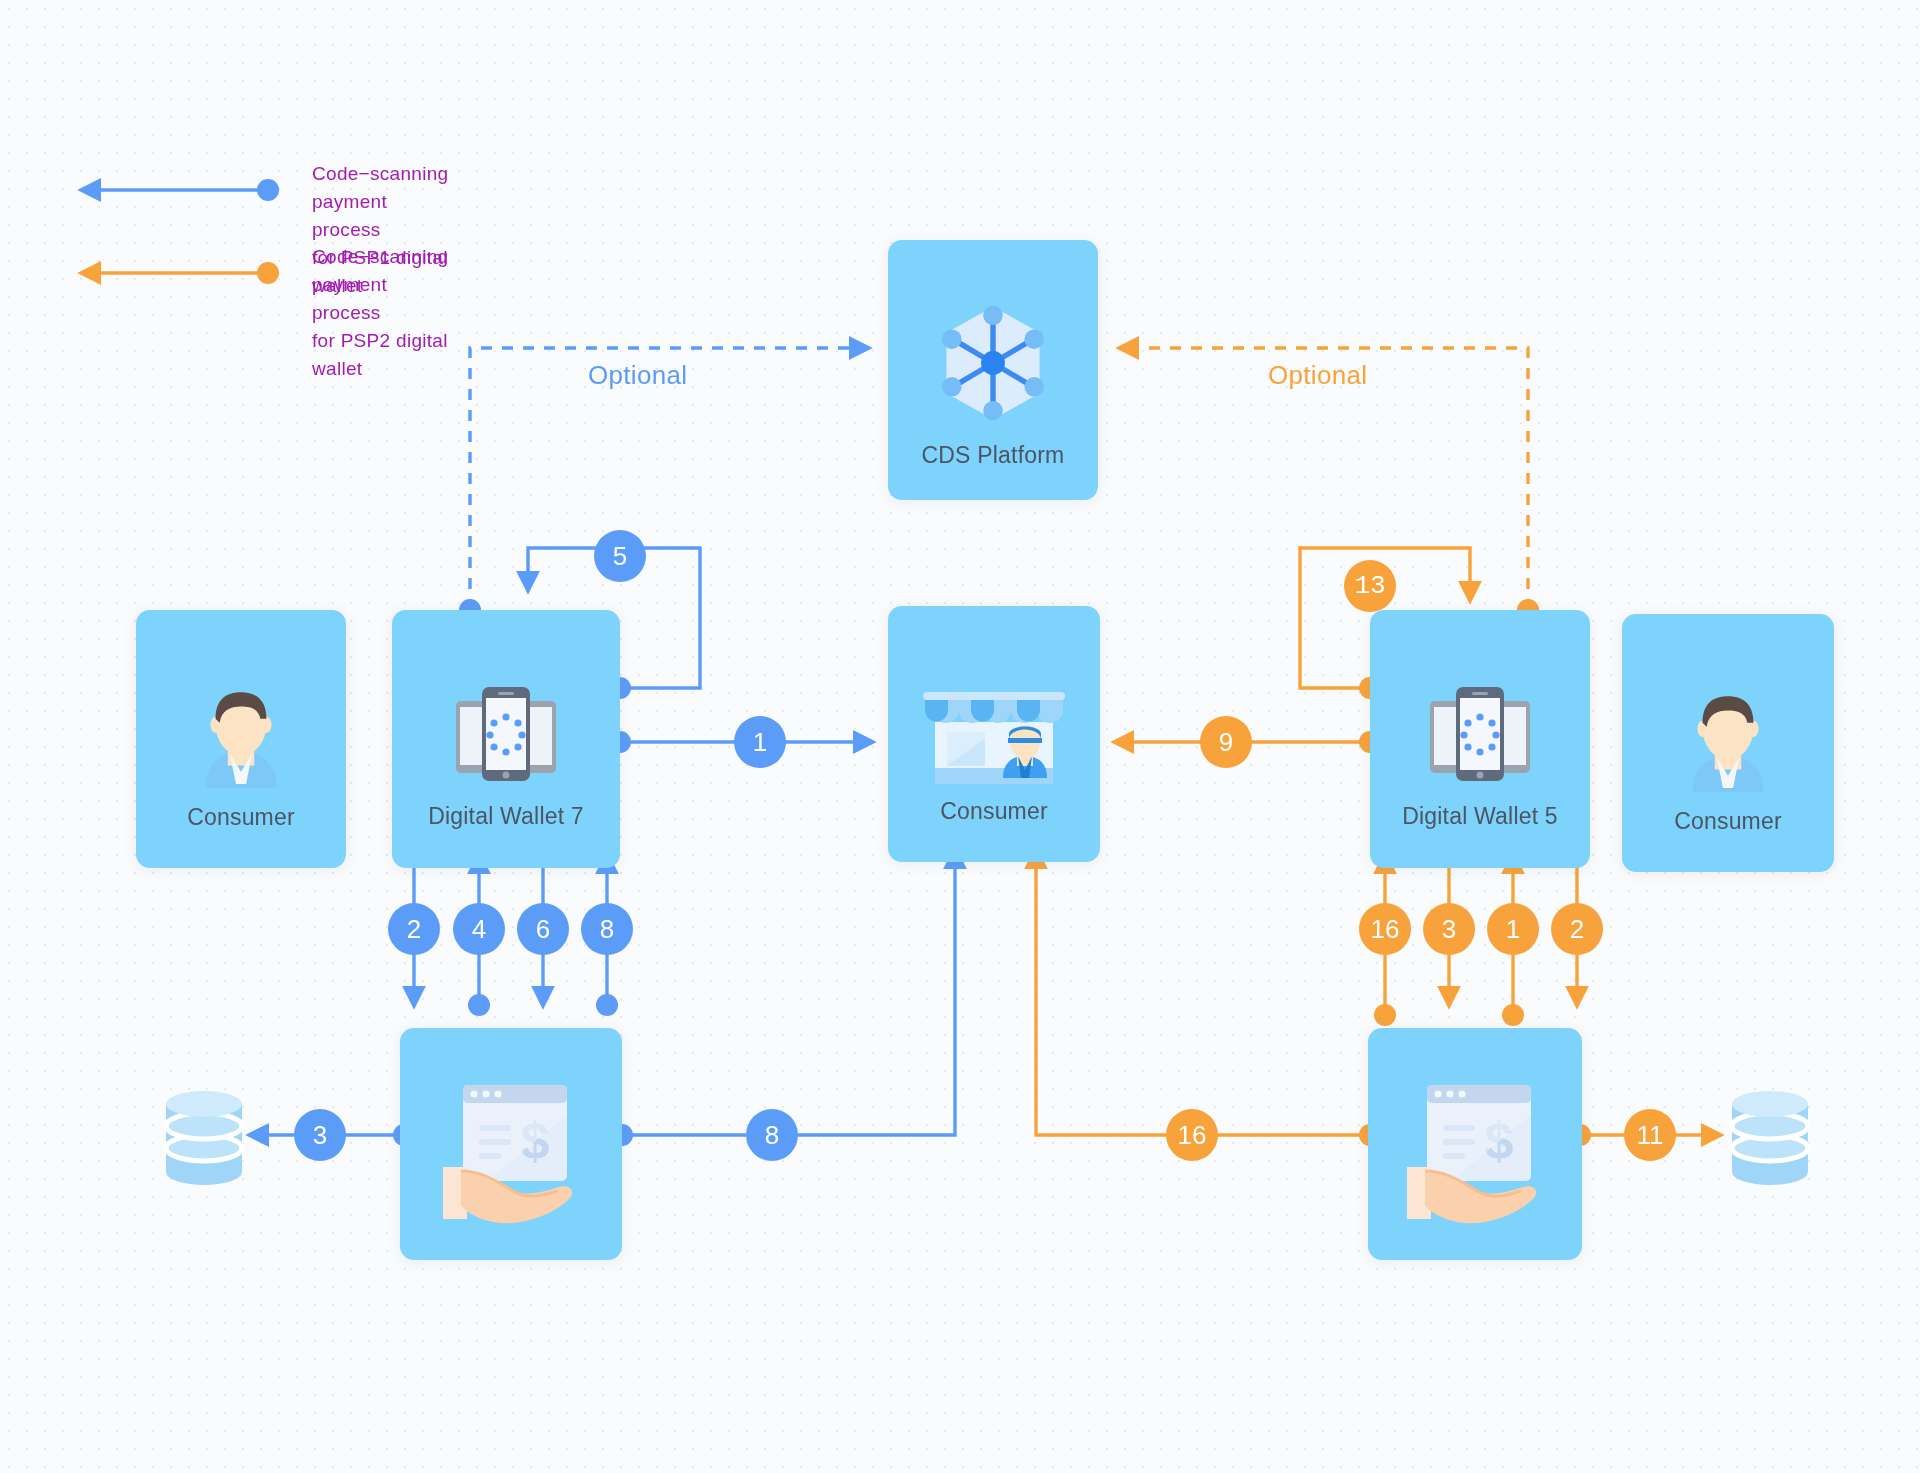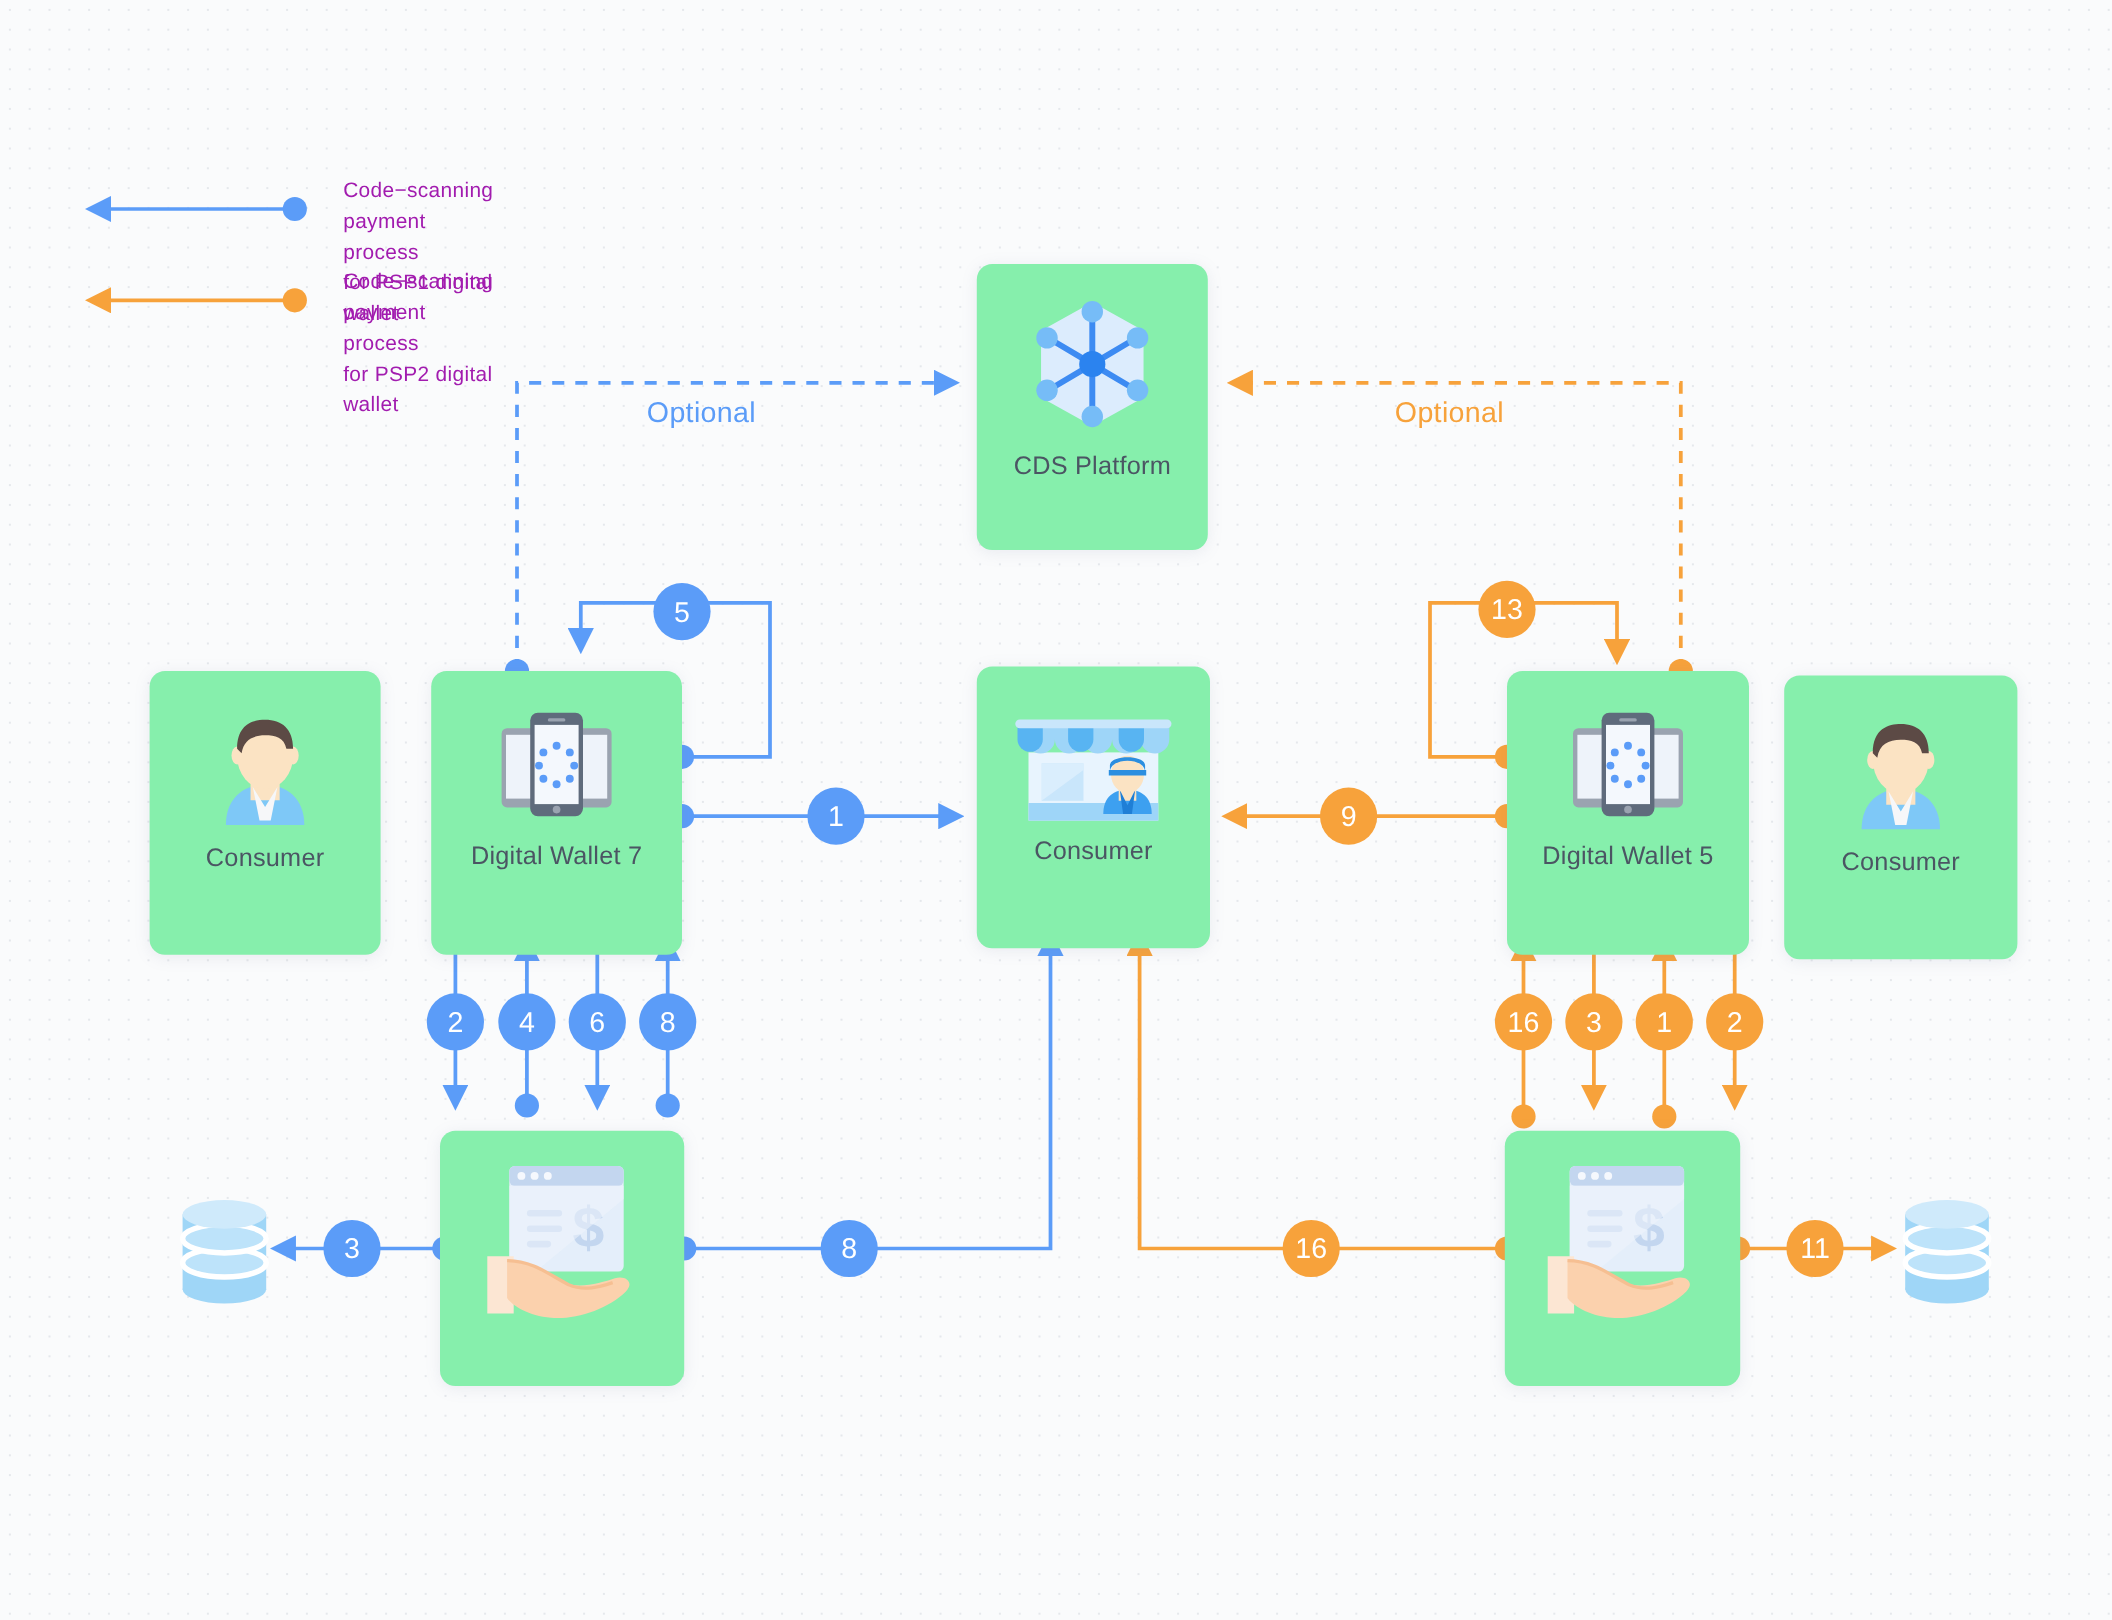--- a/index.html
+++ b/index.html
@@ -15,24 +15,24 @@
     position:absolute;left:0;top:0;width:1920px;height:1473px;
     background-image:radial-gradient(#d9dde3 1.1px, transparent 1.2px);
     background-size:18px 18px;
     opacity:.65;
     pointer-events:none;
   }
   #svg-layer{position:absolute;left:0;top:0;width:1920px;height:1473px;}
 
   .node{
     position:absolute;
-    background:#86efac;
+    background:#7dd3fc;
     border-radius:14px;
     box-shadow:0 2px 14px rgba(120,135,160,.13);
-    display:flex;flex-direction:column;align-items:center;justify-content:flex-start;
+    display:flex;flex-direction:column;align-items:center;justify-content:center;
   }
   .node .label{
     font-size:23px;color:#4b5563;letter-spacing:.2px;white-space:nowrap;
   }
   .node .art{display:flex;align-items:center;justify-content:center;}
 
   .legend{position:absolute;}
   .legend-row{position:absolute;display:flex;align-items:flex-start;}
   .legend-text{
     font-size:19px;line-height:28px;color:#a21caf;letter-spacing:.3px;white-space:pre-line;
@@ -379,20 +379,20 @@
 
 <div class="badge b1" style="left:594px;top:530px;width:52px;height:52px;">5</div>
 <div class="badge b1" style="left:734px;top:716px;width:52px;height:52px;">1</div>
 <div class="badge b1" style="left:388px;top:903px;width:52px;height:52px;">2</div>
 <div class="badge b1" style="left:453px;top:903px;width:52px;height:52px;">4</div>
 <div class="badge b1" style="left:517px;top:903px;width:52px;height:52px;">6</div>
 <div class="badge b1" style="left:581px;top:903px;width:52px;height:52px;">8</div>
 <div class="badge b1" style="left:294px;top:1109px;width:52px;height:52px;">3</div>
 <div class="badge b1" style="left:746px;top:1109px;width:52px;height:52px;">8</div>
 
-<div class="badge b2" style="left:1344px;top:528px;width:52px;height:52px;">13</div>
+<div class="badge b2" style="left:1344px;top:560px;width:52px;height:52px;font-family:Liberation Mono, monospace;">13</div>
 <div class="badge b2" style="left:1200px;top:716px;width:52px;height:52px;">9</div>
 <div class="badge b2" style="left:1359px;top:903px;width:52px;height:52px;">16</div>
 <div class="badge b2" style="left:1423px;top:903px;width:52px;height:52px;">3</div>
 <div class="badge b2" style="left:1487px;top:903px;width:52px;height:52px;">1</div>
 <div class="badge b2" style="left:1551px;top:903px;width:52px;height:52px;">2</div>
 <div class="badge b2" style="left:1166px;top:1109px;width:52px;height:52px;">16</div>
 <div class="badge b2" style="left:1624px;top:1109px;width:52px;height:52px;">11</div>
 
 </body></html>

